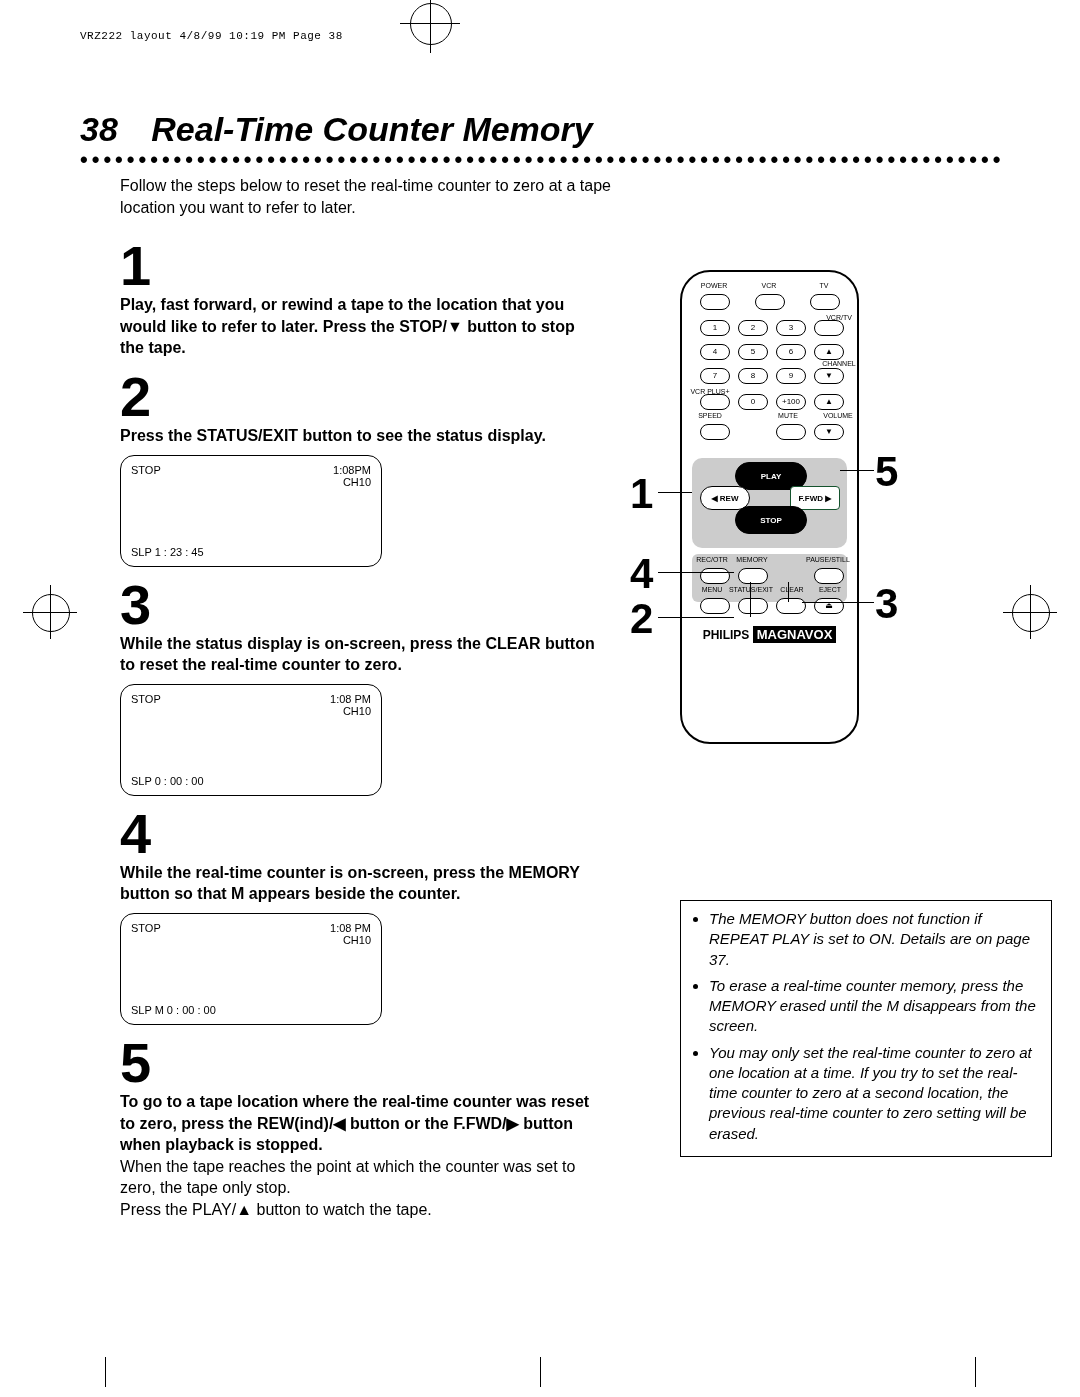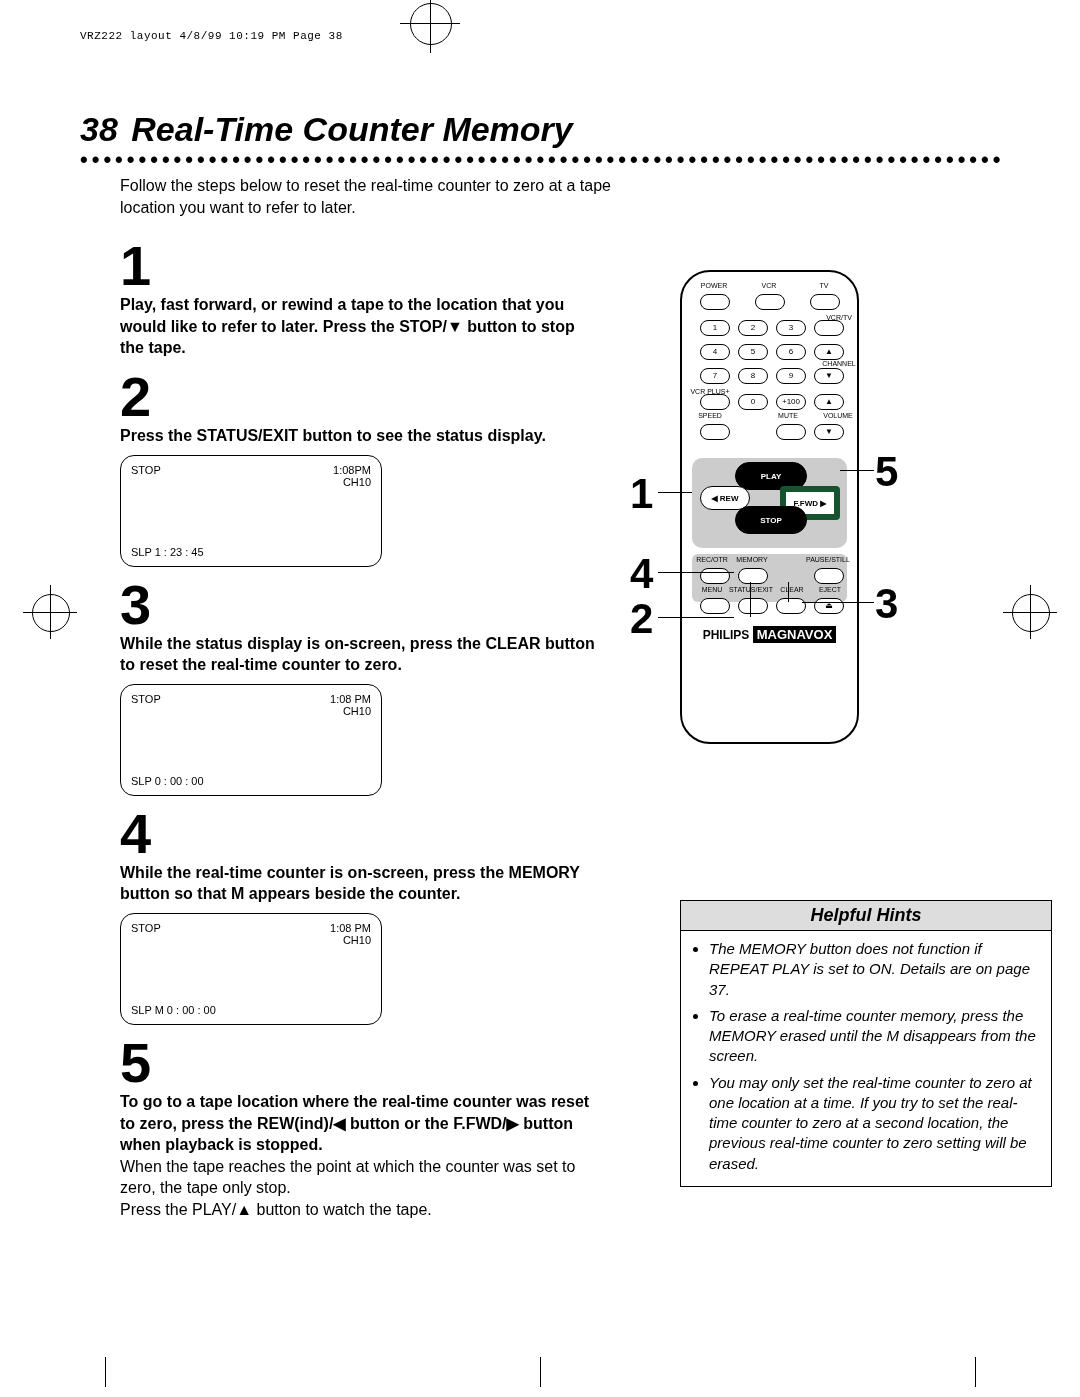--- a/index.html
+++ b/index.html
@@ -88,21 +88,21 @@
     top: 110px;
     width: 920px;
   }
 
   .heading {
     font-style: italic;
     font-weight: bold;
     font-size: 34px;
     margin: 0 0 6px 0;
   }
-  .heading .pn { font-size: 34px; margin-right: 4px; }
+  .heading .pn { font-size: 34px; margin-right: 24px; }
 
   .dots {
     font-size: 22px;
     letter-spacing: 4px;
     line-height: 10px;
     height: 14px;
     overflow: hidden;
     white-space: nowrap;
     font-weight: bold;
   }
@@ -187,21 +187,21 @@
     position: absolute;
     border: 1px solid #000;
     background: #000;
     color: #fff;
     font-size: 8px;
     display: flex; align-items: center; justify-content: center;
     border-radius: 50%;
   }
   .playgrp .play { left: 35px; top: 0; width: 70px; height: 26px; border-radius: 14px; }
   .playgrp .rew  { left: 0;  top: 24px; width: 48px; height: 22px; border-radius: 12px; background:#fff; color:#000; border:1px solid #000;}
-  .playgrp .ff   { right: 0; top: 24px; width: 48px; height: 22px; border-radius: 4px; background:#fff; color:#000; border:6px solid #14532d;}
+  .playgrp .ff   { right: 0; top: 24px; width: 48px; height: 22px; border-radius: 4px; background:#fff; color:#000; border:1px solid #14532d;}
   .playgrp .stop { left: 35px; top: 44px; width: 70px; height: 26px; border-radius: 14px; font-size:8px;}
   .shade {
     position: absolute;
     background: #ccc;
   }
   .brand {
     position: absolute;
     left: 0; right: 0; bottom: 100px;
     text-align: center;
     font-size: 12px;
@@ -398,21 +398,20 @@
       <div class="callout-line" style="left:-22px; top:347px; width:76px;"></div>
 
       <div class="callout" style="left:195px; top:310px;">3</div>
       <div class="callout-line" style="left:122px; top:332px; width:72px;"></div>
 
       <div style="position:absolute; left:70px; top:312px; width:1px; height:35px; background:#000;"></div>
       <div style="position:absolute; left:108px; top:312px; width:1px; height:20px; background:#000;"></div>
     </div>
 
     <div class="hints">
-      <div class="hints-title">Helpful Hints</div>
       <ul>
         <li>The MEMORY button does not function if REPEAT PLAY is set to ON. Details are on page 37.</li>
         <li>To erase a real-time counter memory, press the MEMORY erased until the M disappears from the screen.</li>
         <li>You may only set the real-time counter to zero at one location at a time. If you try to set the real-time counter to zero at a second location, the previous real-time counter to zero setting will be erased.</li>
       </ul>
     </div>
 
   </div>
 </div>
 

